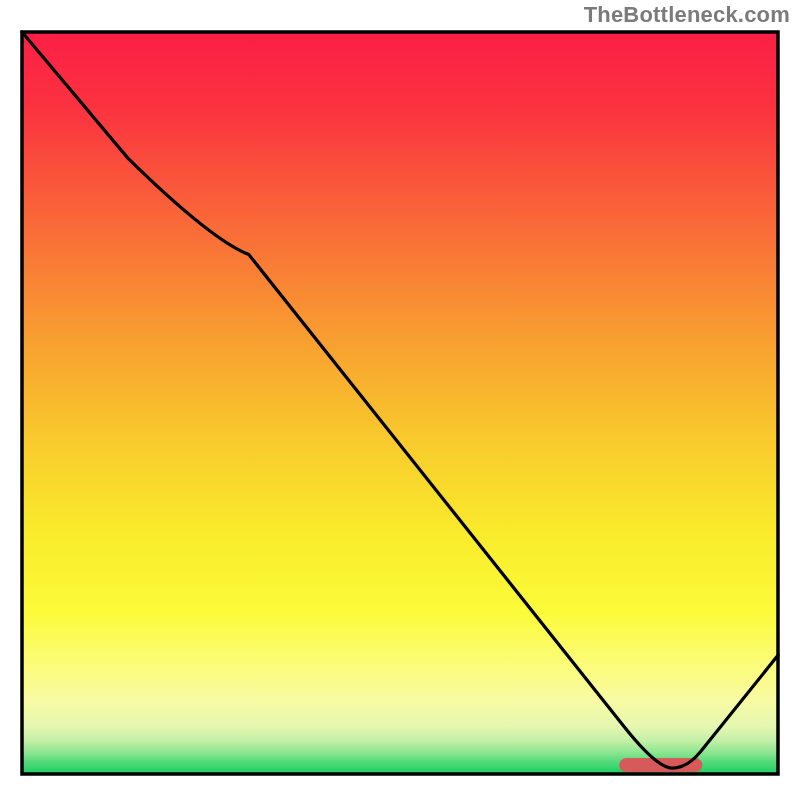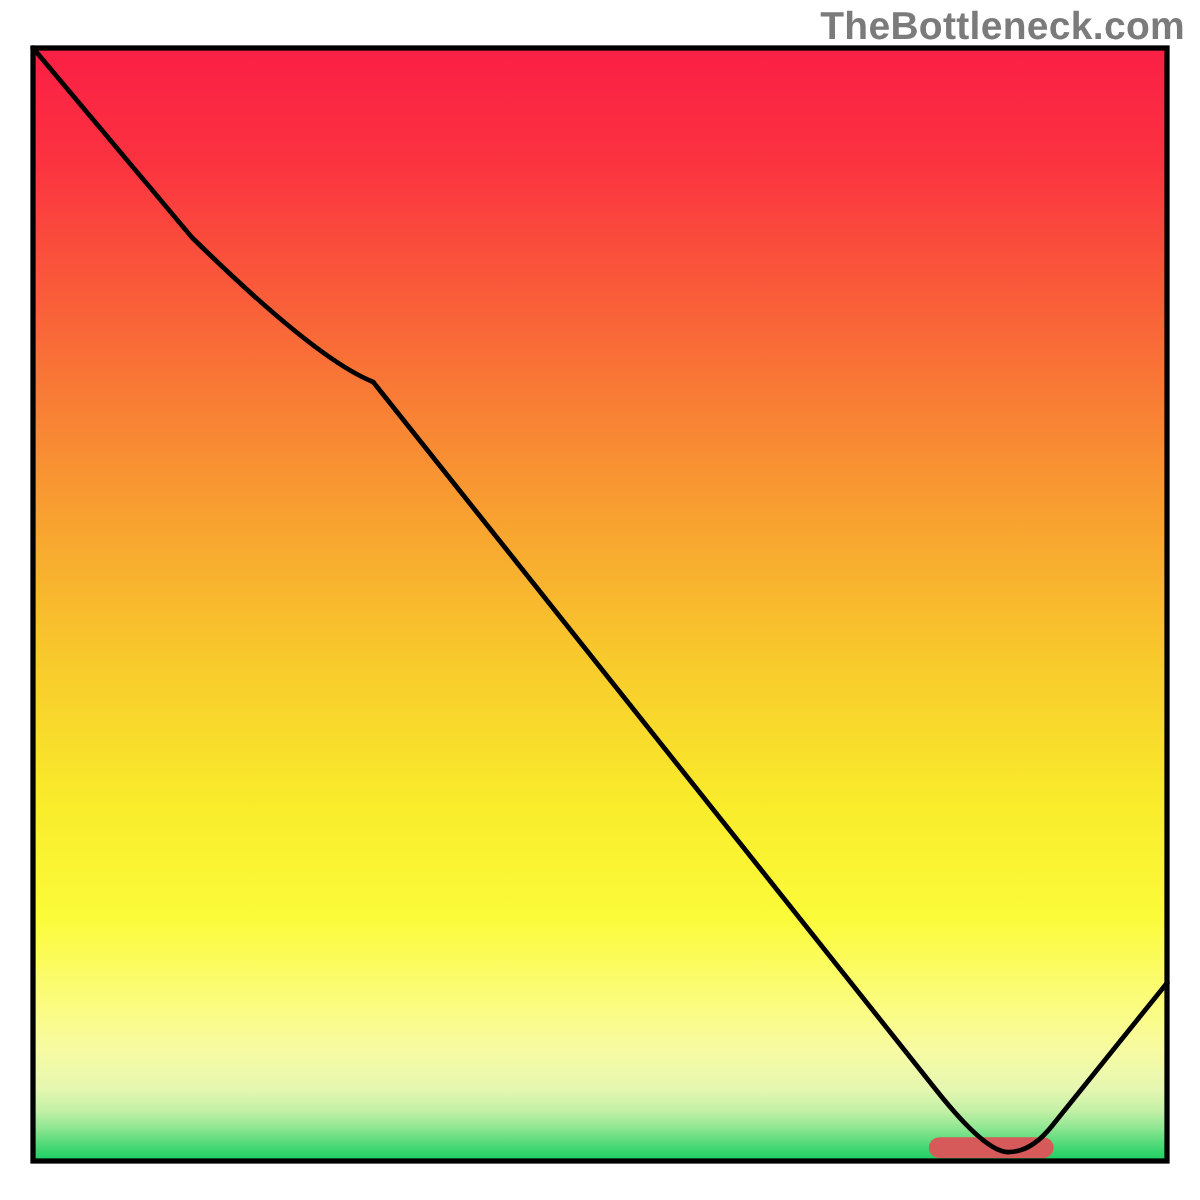--- a/index.html
+++ b/index.html
@@ -13,21 +13,21 @@
   }
   .chart-container {
     position: relative;
     width: 800px;
     height: 800px;
   }
   .watermark {
     position: absolute;
     top: 2px;
     right: 10px;
-    font-size: 26px;
+    font-size: 22px;
     font-weight: 600;
     color: #7b7b7b;
     letter-spacing: 0.2px;
     user-select: none;
   }
   svg {
     display: block;
   }
 </style>
 </head>

